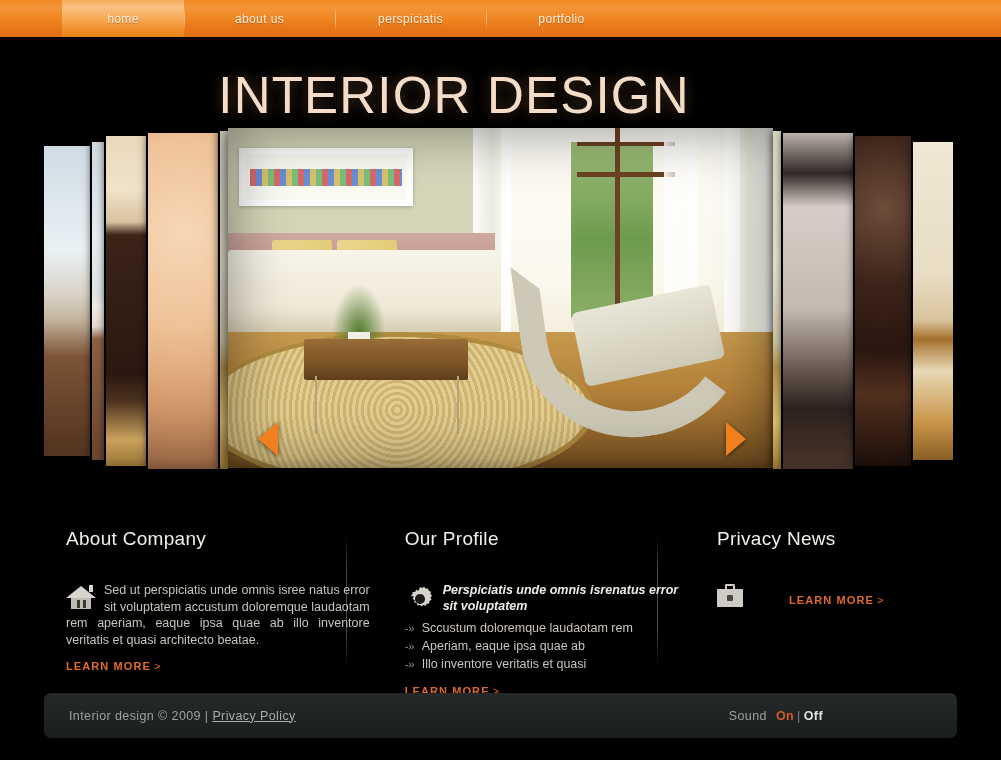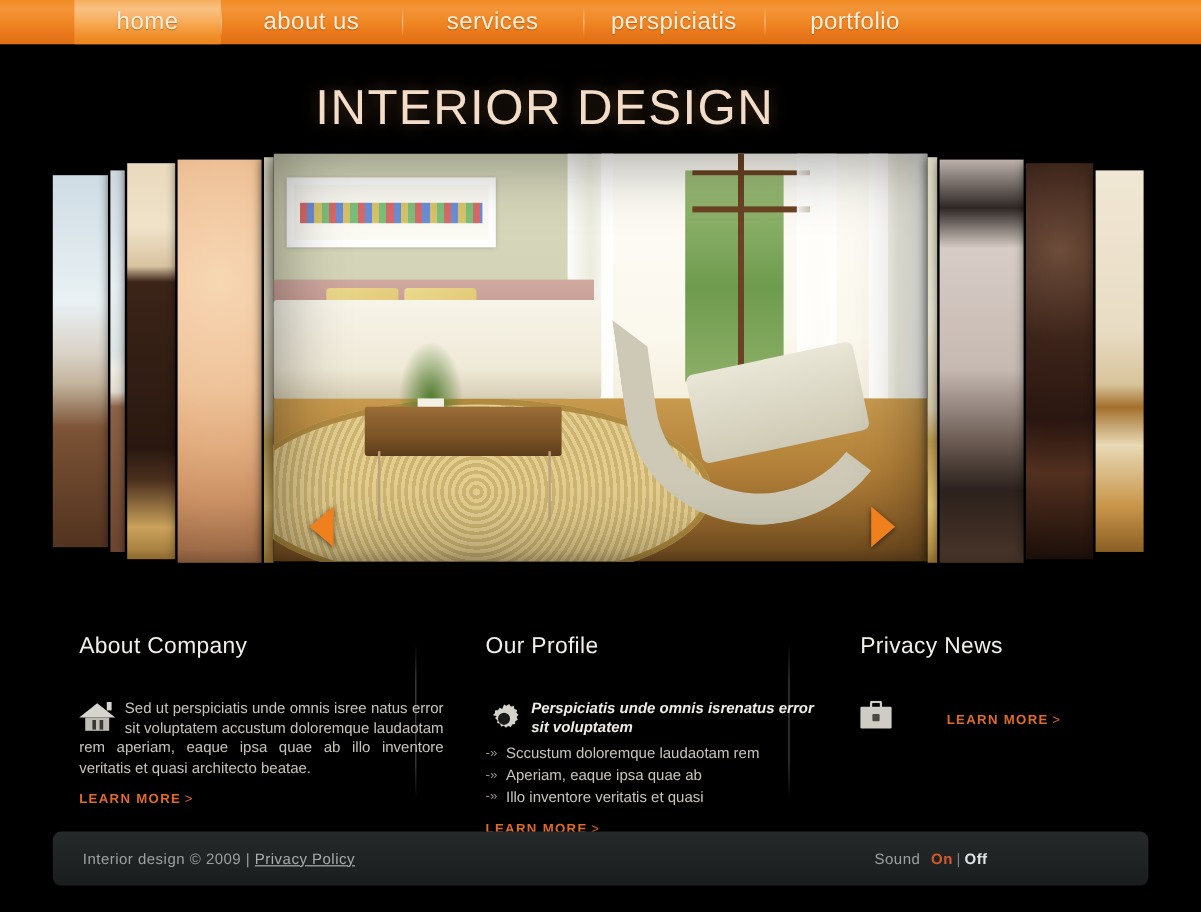--- a/index.html
+++ b/index.html
@@ -22,41 +22,41 @@
   }
   .nav::after{
     content:""; position:absolute; left:0; right:0; bottom:-3px; height:3px;
     background:linear-gradient(to bottom, rgba(0,0,0,.55), rgba(0,0,0,0));
   }
   .nav-item {
     position:relative;
     flex:0 0 auto;
     display:flex; align-items:center; justify-content:center;
     color:#fdf0df;
-    font-size:20px;
+    font-size:12px;
     letter-spacing:.4px;
     text-shadow:0 1px 1px rgba(140,60,0,.55);
     cursor:pointer;
     user-select:none;
   }
   .nav-item + .nav-item::before{
     content:""; position:absolute; left:0; top:6px; bottom:6px; width:1px;
     background:linear-gradient(to bottom, rgba(255,255,255,0), rgba(255,255,255,.5), rgba(255,255,255,0));
   }
   .nav-item.active{
     background:linear-gradient(to bottom,
       #f5ad5c 0%, #f9c184 20%, #f6a74f 55%, #ef8c25 85%, #ec8420 100%);
   }
   .nav-spacer{ flex:0 0 auto; }
 
   
   .title {
     position:absolute; top:66px; left:0; width:908px;
     text-align:center;
-    font-size:41px;
+    font-size:51px;
     font-weight:400;
     letter-spacing:1.2px;
     color:#f4ddc8;
     text-shadow:0 0 14px rgba(220,150,90,.35);
     font-family:"Liberation Sans", sans-serif;
     z-index:5;
   }
 
   
   .carousel {
@@ -296,23 +296,20 @@
 
   <div class="nav">
     <div class="nav-spacer" style="width:62px"></div>
     <div class="nav-item active" style="width:122px">
       <span>home</span>
     </div>
     <div class="nav-item" style="width:151px">
       <span>about us</span>
     </div>
     <div class="nav-item" style="width:151px">
-      <span>services</span>
-    </div>
-    <div class="nav-item" style="width:151px">
       <span>perspiciatis</span>
     </div>
     <div class="nav-item" style="width:151px">
       <span>portfolio</span>
     </div>
   </div>
 
   <div class="title">INTERIOR DESIGN</div>
 
   <div class="carousel">

